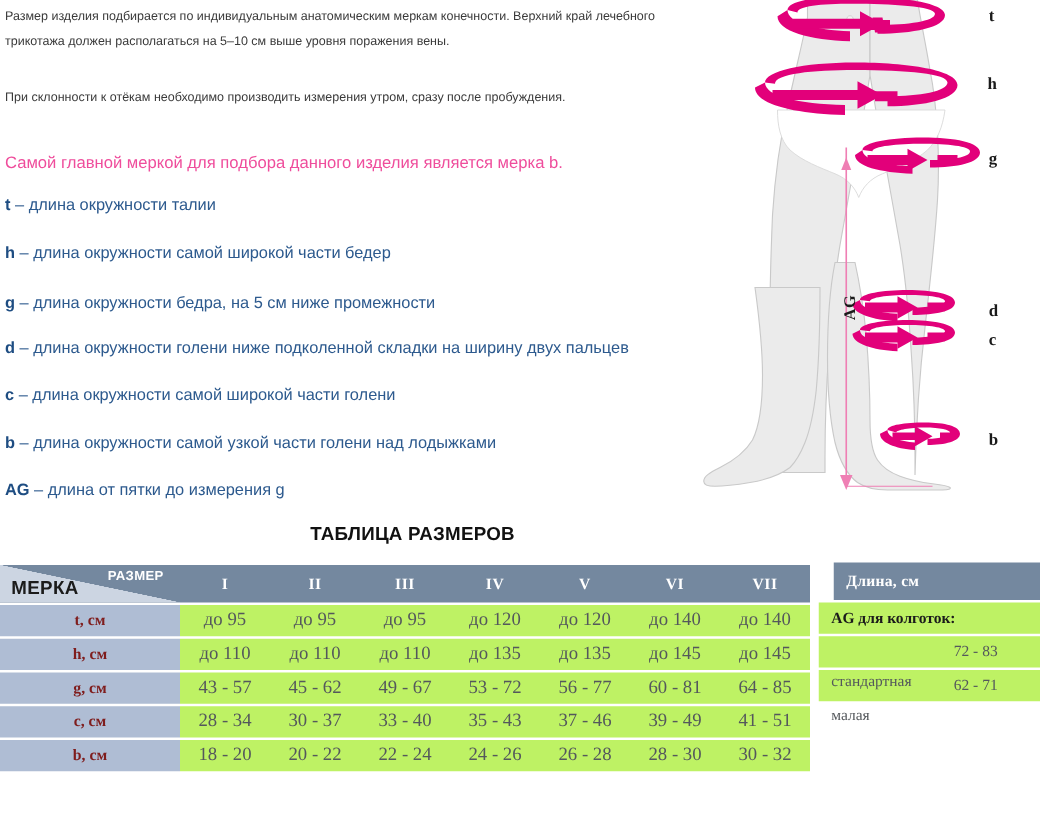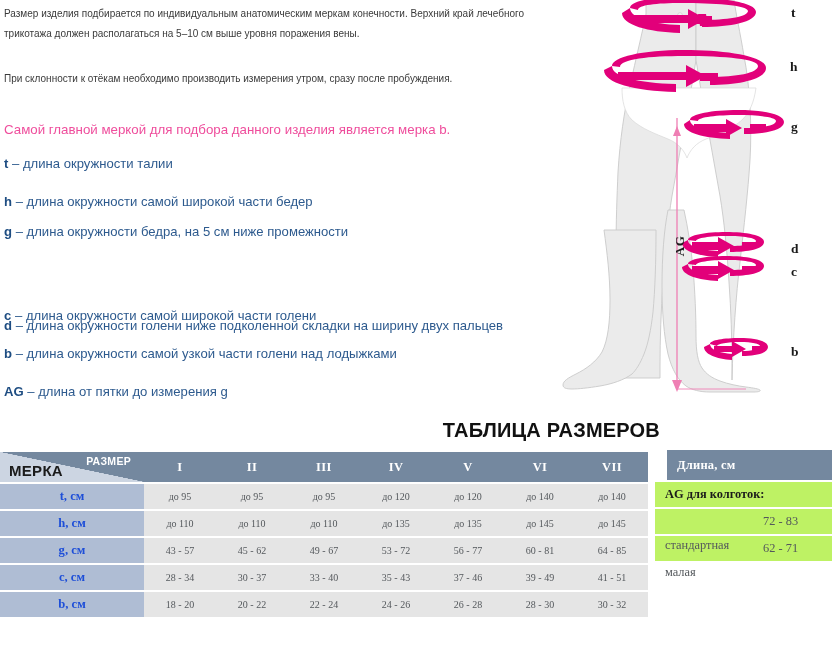--- a/index.html
+++ b/index.html
@@ -34,22 +34,22 @@
   .defs { position: absolute; left: 4px; top: 155px; width: 560px; }
   .def {
     position: absolute; left: 0;
     font-size: 13.1px; line-height: 17px;
     color: #2d5a8e; white-space: nowrap;
   }
   .def b { font-weight: bold; color: #1e4d82; }
   .def .dash { color: #2d5a8e; }
   .def.d0 { top: 0px; }
   .def.d1 { top: 38px; }
-  .def.d2 { top: 68px; text-align: center; }
-  .def.d3 { top: 114px; margin-top: 48px; }
+  .def.d2 { top: 78px; text-align: center; }
+  .def.d3 { top: 114px; }
   .def.d4 { top: 152px; }
   .def.d5 { top: 190px; }
   .def.d6 { top: 228px; }
 
   
   .diagram {
     position: absolute; left: 560px; top: 0; width: 272px; height: 412px;
   }
   .diagram svg { display:block; }
   .measure-label {
@@ -67,22 +67,22 @@
     position: absolute; left: 110px; top: 238px;
     font-size: 13px; font-weight: bold; color: #1a1a1a;
     font-family: "Liberation Serif", serif;
     transform: rotate(-90deg); transform-origin: center center;
     letter-spacing: 0.5px;
   }
 
   
   .table-title {
     position: absolute; left: 0; top: 419px; width: 660px;
-    text-align: right;
-    font-size: 20px; font-weight: bold; color: #111111;
+    text-align: center;
+    font-size: 15px; font-weight: bold; color: #111111;
     letter-spacing: 0.2px;
   }
 
   
   .table-wrap {
     position: absolute; left: 0; top: 450px; width: 832px; height: 202px;
   }
   .main-table {
     position: absolute; left: 0; top: 0; width: 648px;
     border-collapse: separate; border-spacing: 0 2px;
@@ -116,27 +116,27 @@
   .corner-merka {
     position: absolute; left: 9px; bottom: 3px;
     font-size: 15px; font-weight: bold; color: #1b1b1b;
     font-family: "Liberation Sans", sans-serif;
     letter-spacing: 0.3px;
   }
 
   .body-row td { height: 25px; padding: 0; vertical-align: middle; }
   td.rowhead {
     background: #afbdd4;
-    color: #1d4ed8; font-size: 12.6px; font-weight: bold;
+    color: #7f1d1d; font-size: 12.6px; font-weight: bold;
     text-align: center;
     font-family: "Liberation Serif", serif;
   }
   td.val {
-    background: #e5e5e5;
-    color: #54585c; font-size: 10px; font-weight: 400;
+    background: #bef264;
+    color: #54585c; font-size: 15px; font-weight: 400;
     text-align: center;
     font-family: "Liberation Serif", serif;
   }
 
   
   .side-panel {
     position: absolute; left: 655px; top: 0; width: 177px;
   }
   .side-head {
     height: 30px; background: #74889f; color: #ffffff;

